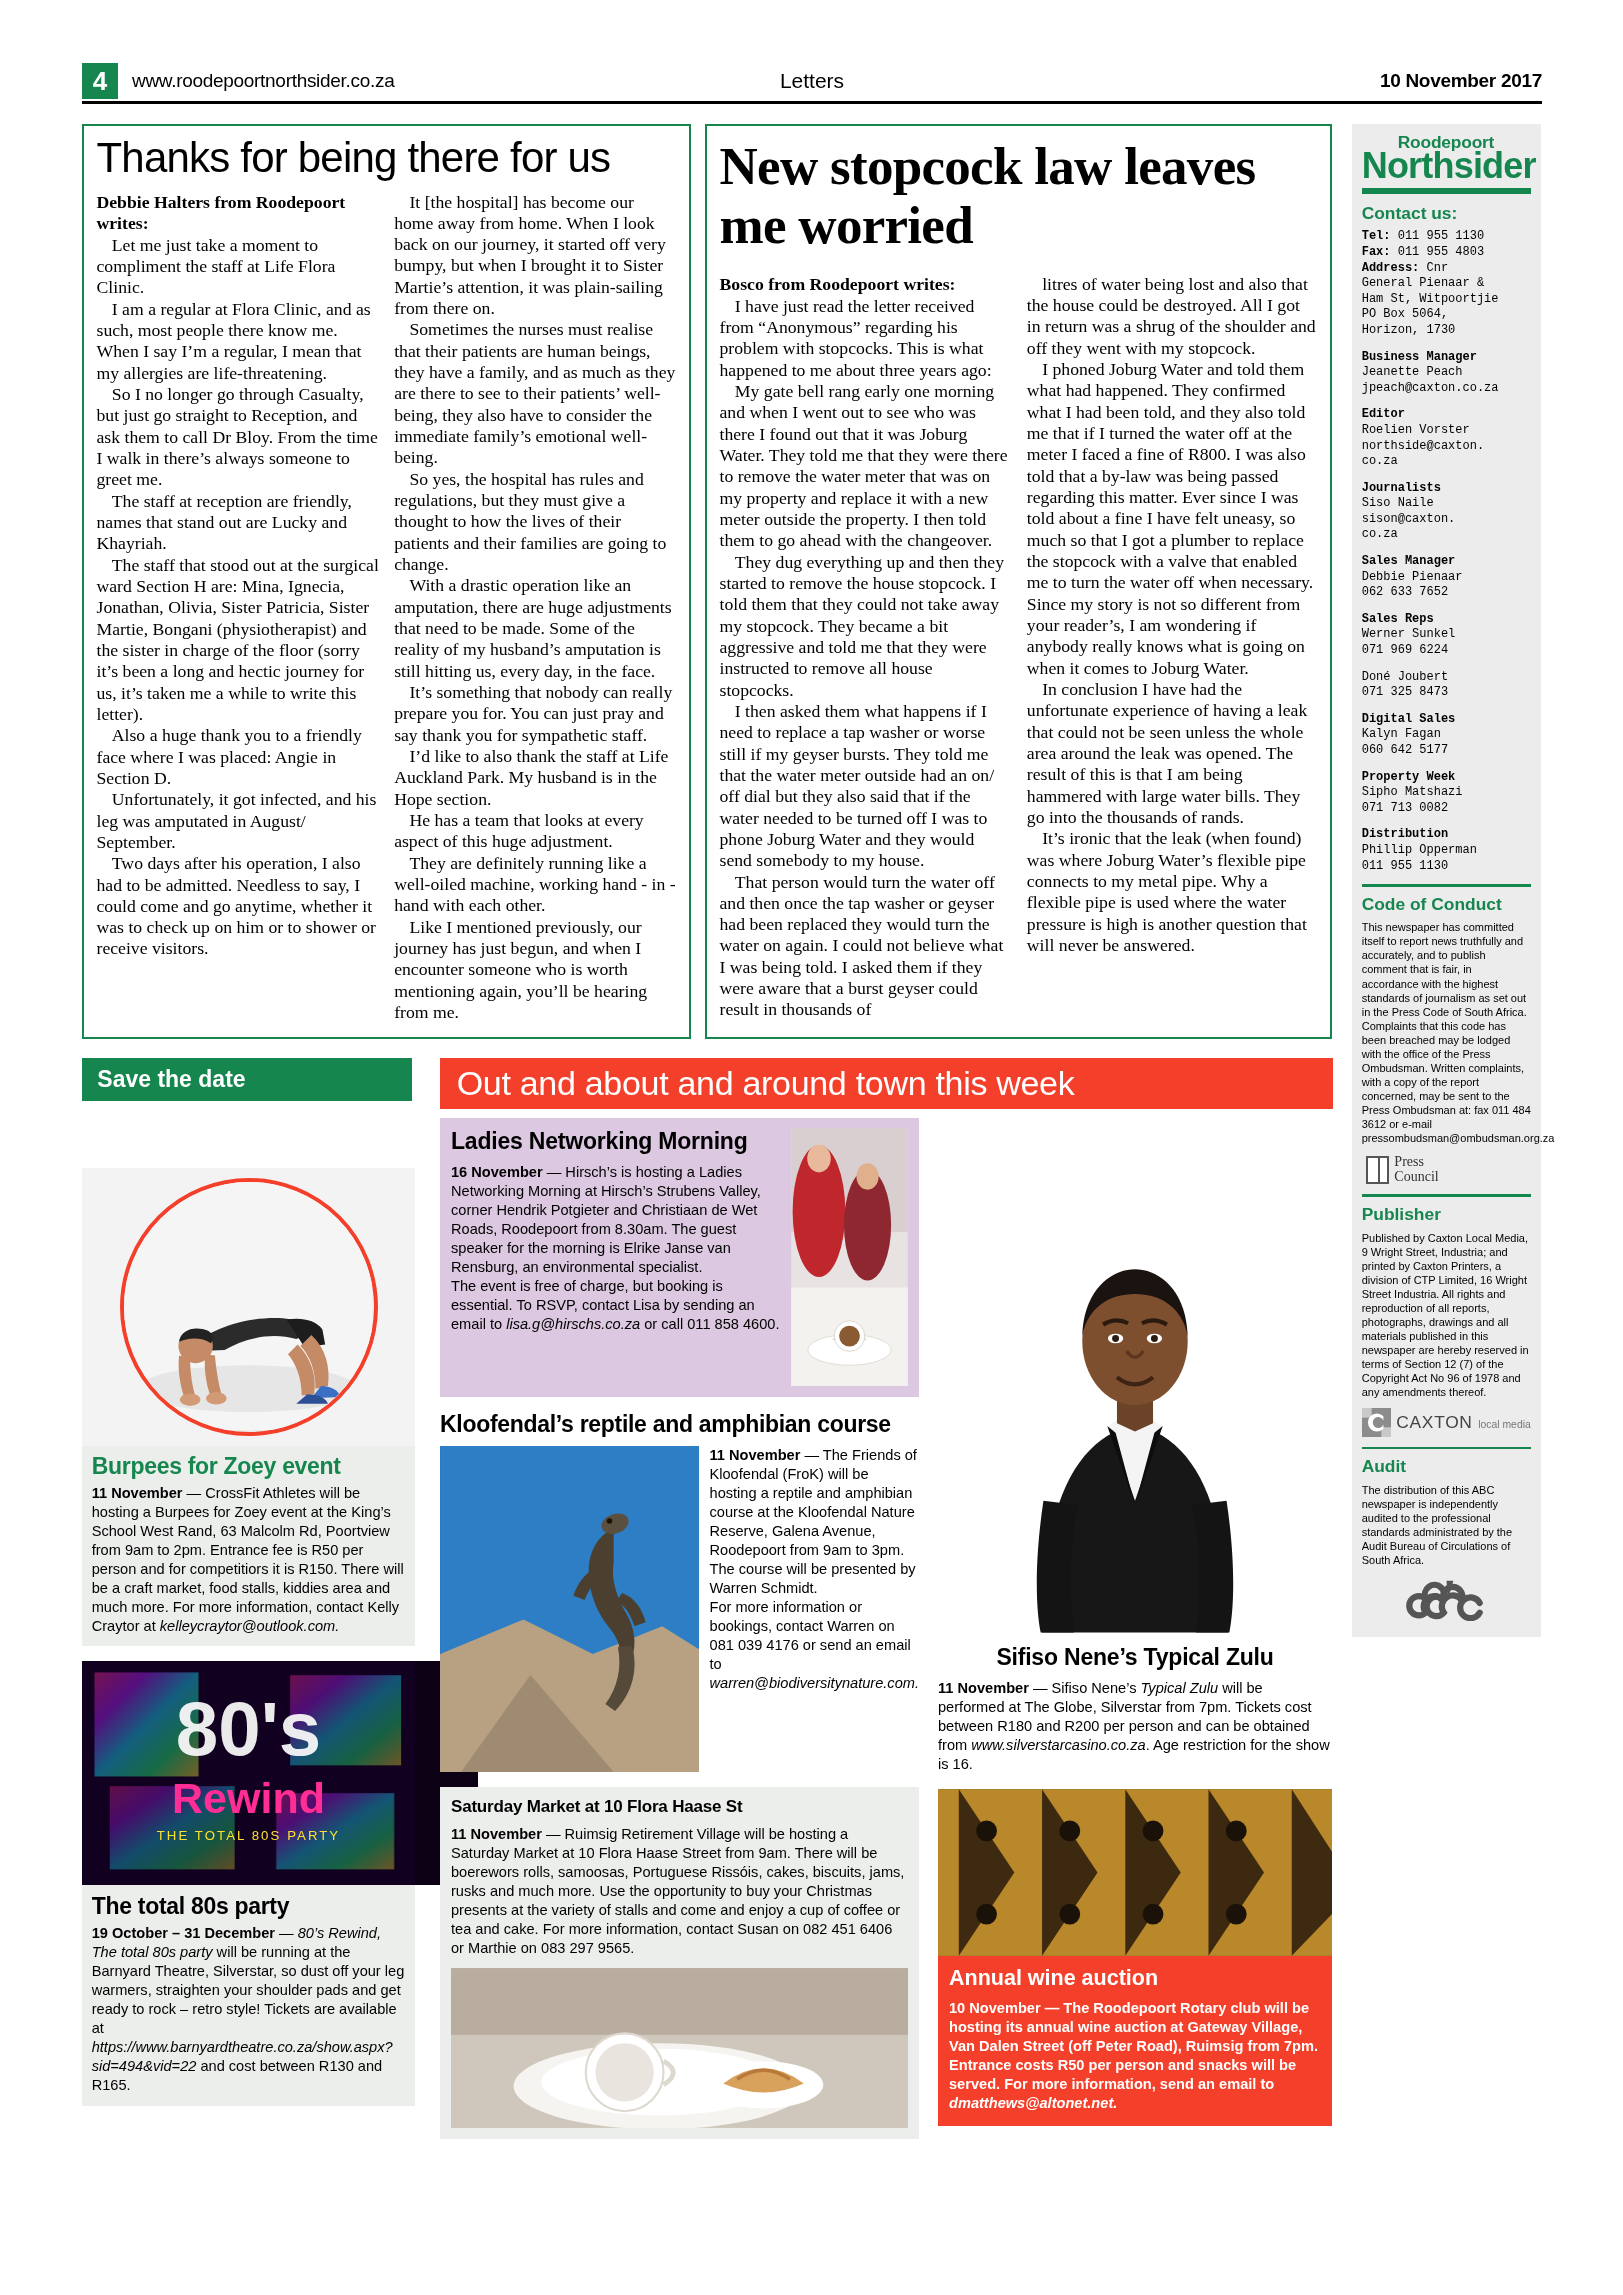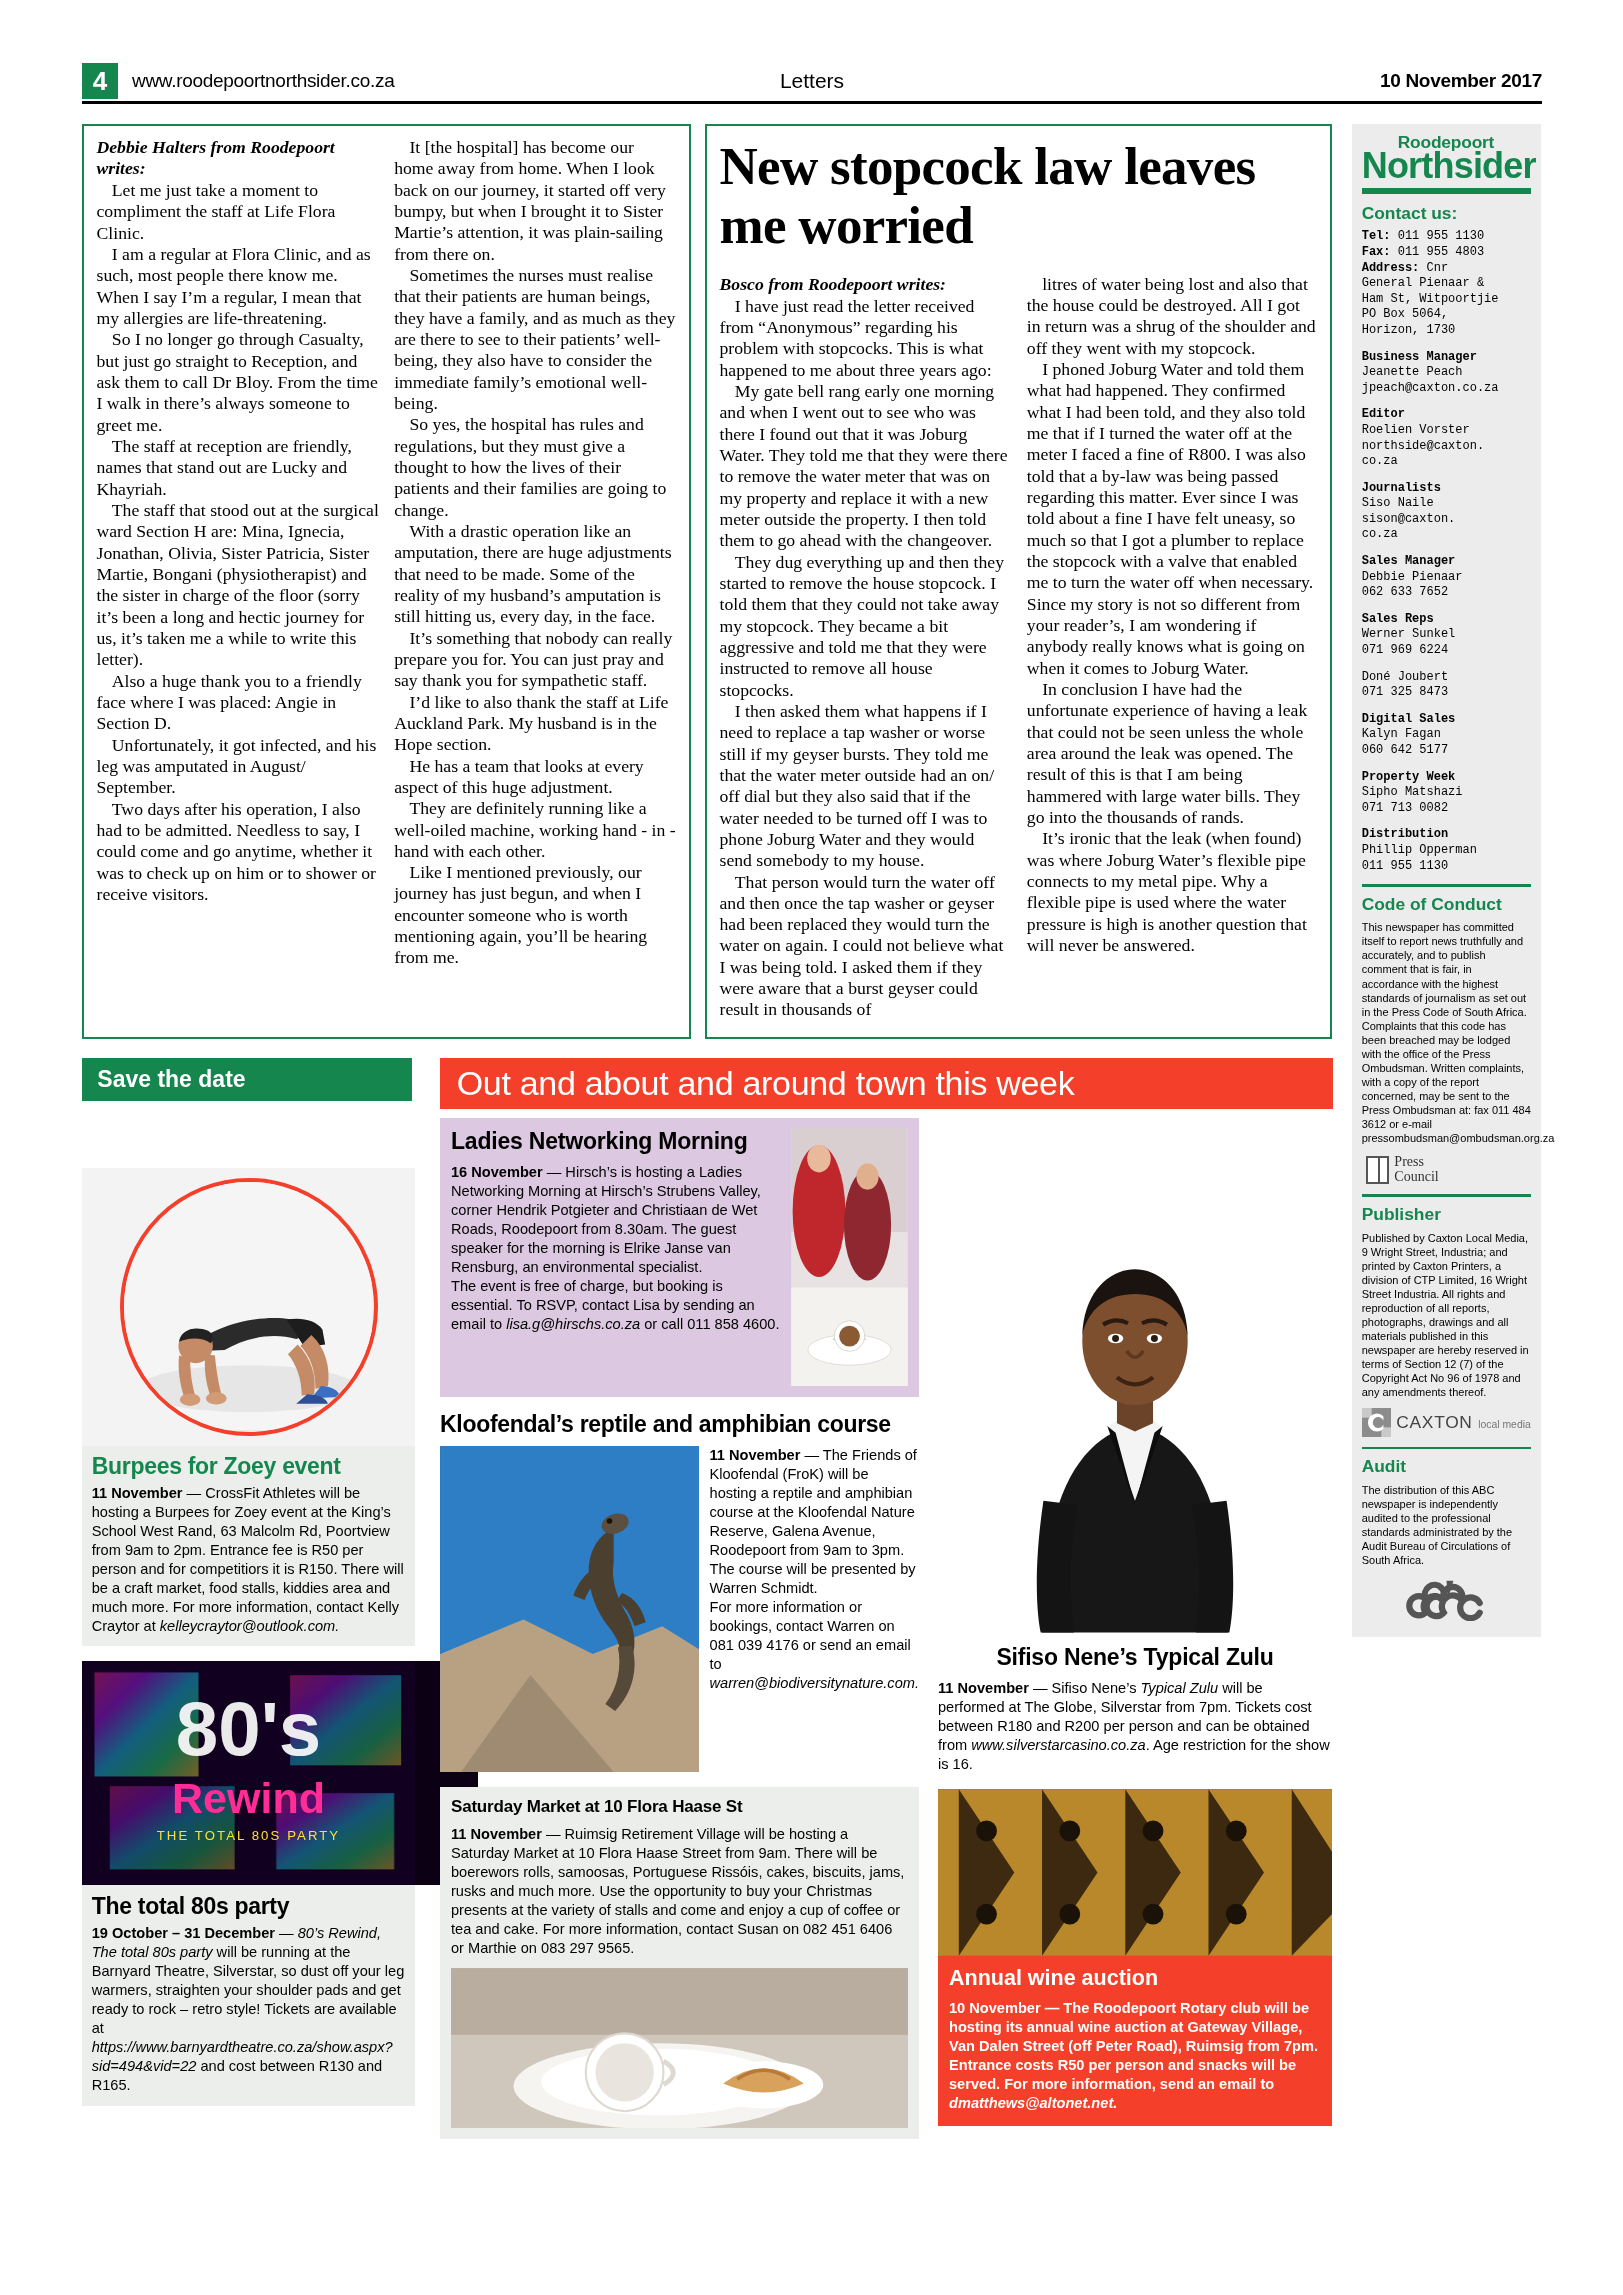--- a/index.html
+++ b/index.html
@@ -59,21 +59,21 @@
     font-size: 53px; font-weight: 700; line-height: 1.12;
     letter-spacing: -0.7px; margin-bottom: 18px;
   }
 
   .cols { display: flex; gap: 15.3px; }
   .col { width: 50%; }
   .letter-2 .cols { gap: 16.7px; }
 
   .byline {
     font-family: "Liberation Serif", serif;
-    font-size: 17.7px; font-weight: 700; font-style: italic;
+    font-size: 17.7px; font-weight: 700; 
     line-height: 1.20; margin-bottom: 0.7px;
   }
   .body-p {
     font-family: "Liberation Serif", serif;
     font-size: 17.7px; line-height: 1.205;
     text-indent: 15.3px; text-align: left;
     hyphens: none;
   }
 
   
@@ -228,20 +228,21 @@
 <div class="page-header">
   <div class="folio-box">4</div>
   <div class="folio-url">www.roodepoortnorthsider.co.za</div>
   <div class="folio-section">Letters</div>
   <div class="folio-date">10 November 2017</div>
 </div>
 
 <div class="letters-area">
 
   <div class="letter letter-1">
+    <div class="headline-1">Thanks for being there for us</div>
     <div class="cols">
       <div class="col">
         <div class="byline">Debbie Halters from Roodepoort writes:</div>
         <p class="body-p">Let me just take a moment to compliment the staff at Life Flora Clinic.</p>
         <p class="body-p">I am a regular at Flora Clinic, and as such, most people there know me. When I say I’m a regular, I mean that my allergies are life-threatening.</p>
         <p class="body-p">So I no longer go through Casualty, but just go straight to Reception, and ask them to call Dr Bloy. From the time I walk in there’s always someone to greet me.</p>
         <p class="body-p">The staff at reception are friendly, names that stand out are Lucky and Khayriah.</p>
         <p class="body-p">The staff that stood out at the surgical ward Section H are: Mina, Ignecia, Jonathan, Olivia, Sister Patricia, Sister Martie, Bongani (physiotherapist) and the sister in charge of the floor (sorry it’s been a long and hectic journey for us, it’s taken me a while to write this letter).</p>
         <p class="body-p">Also a huge thank you to a friendly face where I was placed: Angie in Section D.</p>
         <p class="body-p">Unfortunately, it got infected, and his leg was amputated in August/ September.</p>

